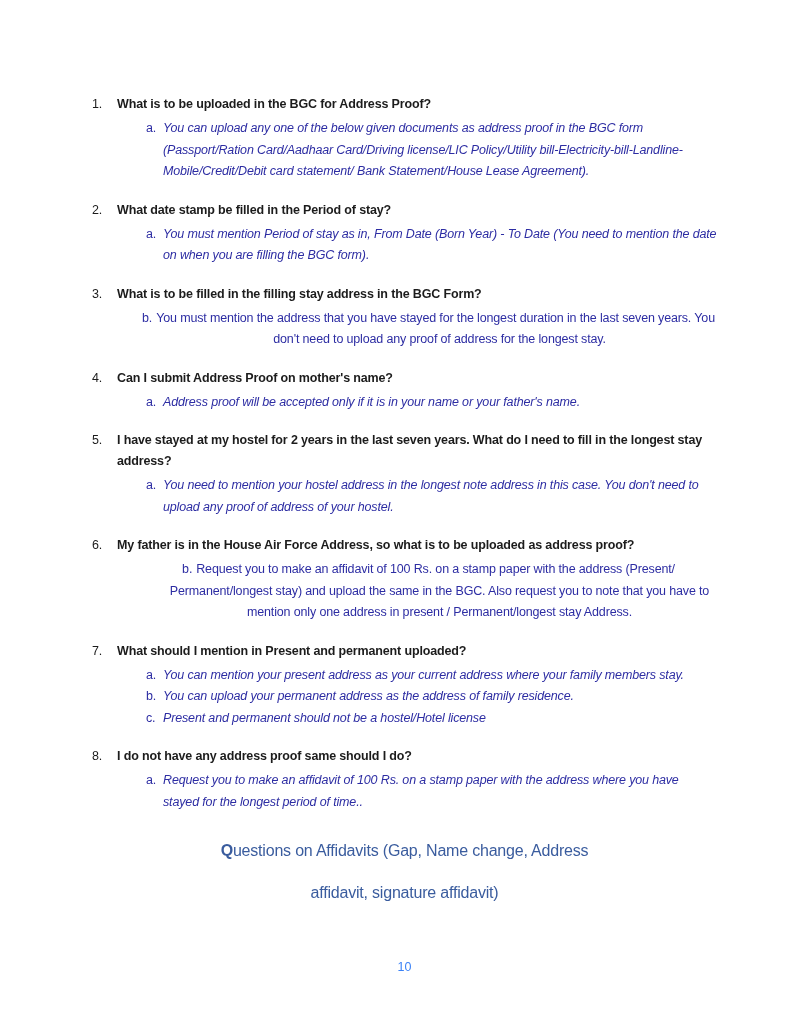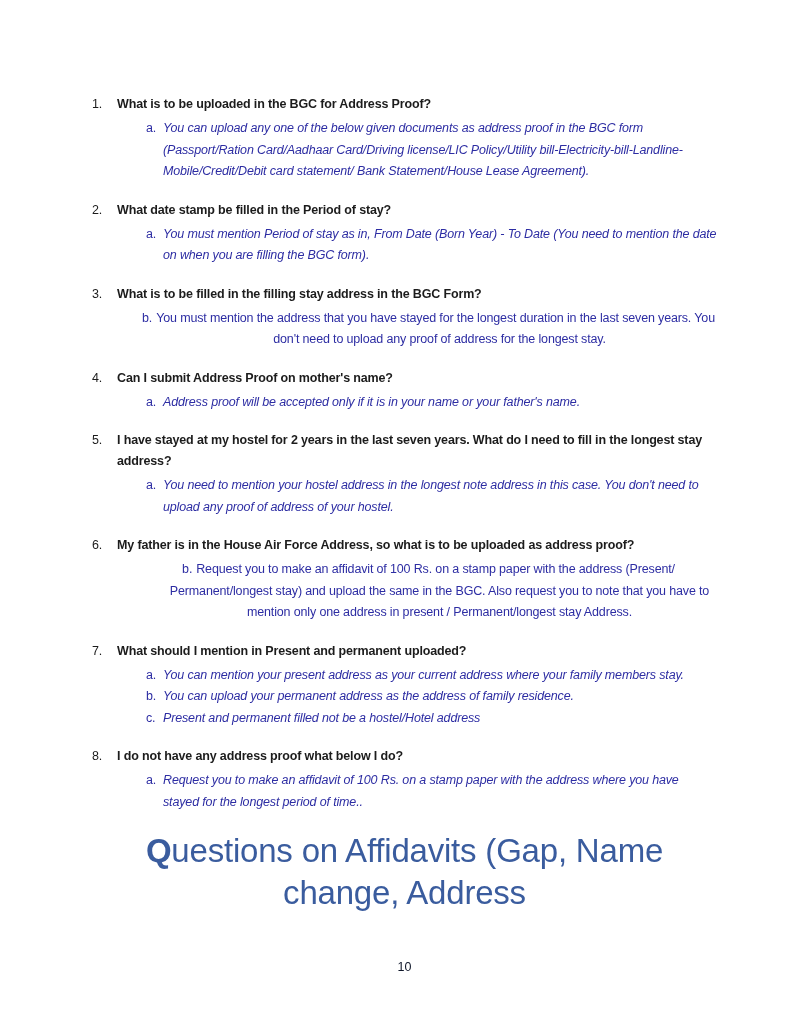--- a/index.html
+++ b/index.html
@@ -62,33 +62,33 @@
     padding-left: 70px;
     text-indent: -22px;
     text-align: center;
   }
   .a-marker-inline {
     margin-right: 4px;
   }
   .heading {
     margin-top: 16px;
     text-align: center;
-    font-size: 33px;
+    font-size: 16px;
     line-height: 42px;
     color: #3a5c9e;
     letter-spacing: -0.2px;
   }
   .heading .h-q {
     font-weight: 700;
   }
   .page-num {
     margin-top: 46px;
     text-align: center;
     font-size: 12.5px;
-    color: #0f172a;
+    color: #3b82f6;
   }
 </style>
 </head>
 <body>
 
 <div class="page">
 
   <div class="qa">
     <div class="q-row">
       <span class="q-num">1.</span>
@@ -174,37 +174,38 @@
       <div class="a-row">
         <span class="a-marker">a.</span>
         <span class="a-text">You can mention your present address as your current address where your family members stay.</span>
       </div>
       <div class="a-row">
         <span class="a-marker">b.</span>
         <span class="a-text">You can upload your permanent address as the address of  family residence.</span>
       </div>
       <div class="a-row">
         <span class="a-marker">c.</span>
-        <span class="a-text">Present and permanent filled not be a hostel/Hotel address</span>
+        <span class="a-text">Present and permanent should not be a hostel/Hotel license</span>
       </div>
     </div>
   </div>
 
   <div class="qa">
     <div class="q-row">
       <span class="q-num">8.</span>
-      <span class="q-text">I do not have any address proof what below I do?</span>
+      <span class="q-text">I do not have any address proof same should I do?</span>
     </div>
     <div class="a-block">
       <div class="a-row">
         <span class="a-marker">a.</span>
         <span class="a-text">Request you to make an affidavit of 100 Rs. on a stamp paper with the address where you have stayed for the longest period of time..</span>
       </div>
     </div>
   </div>
 
   <div class="heading">
     <div class="h-line"><span class="h-q">Q</span><span>uestions on Affidavits (Gap, Name change, Address</span></div>
+    <div class="h-line">affidavit, signature affidavit)</div>
   </div>
 
   <div class="page-num">10</div>
 
 </div>
 
 </body></html>

